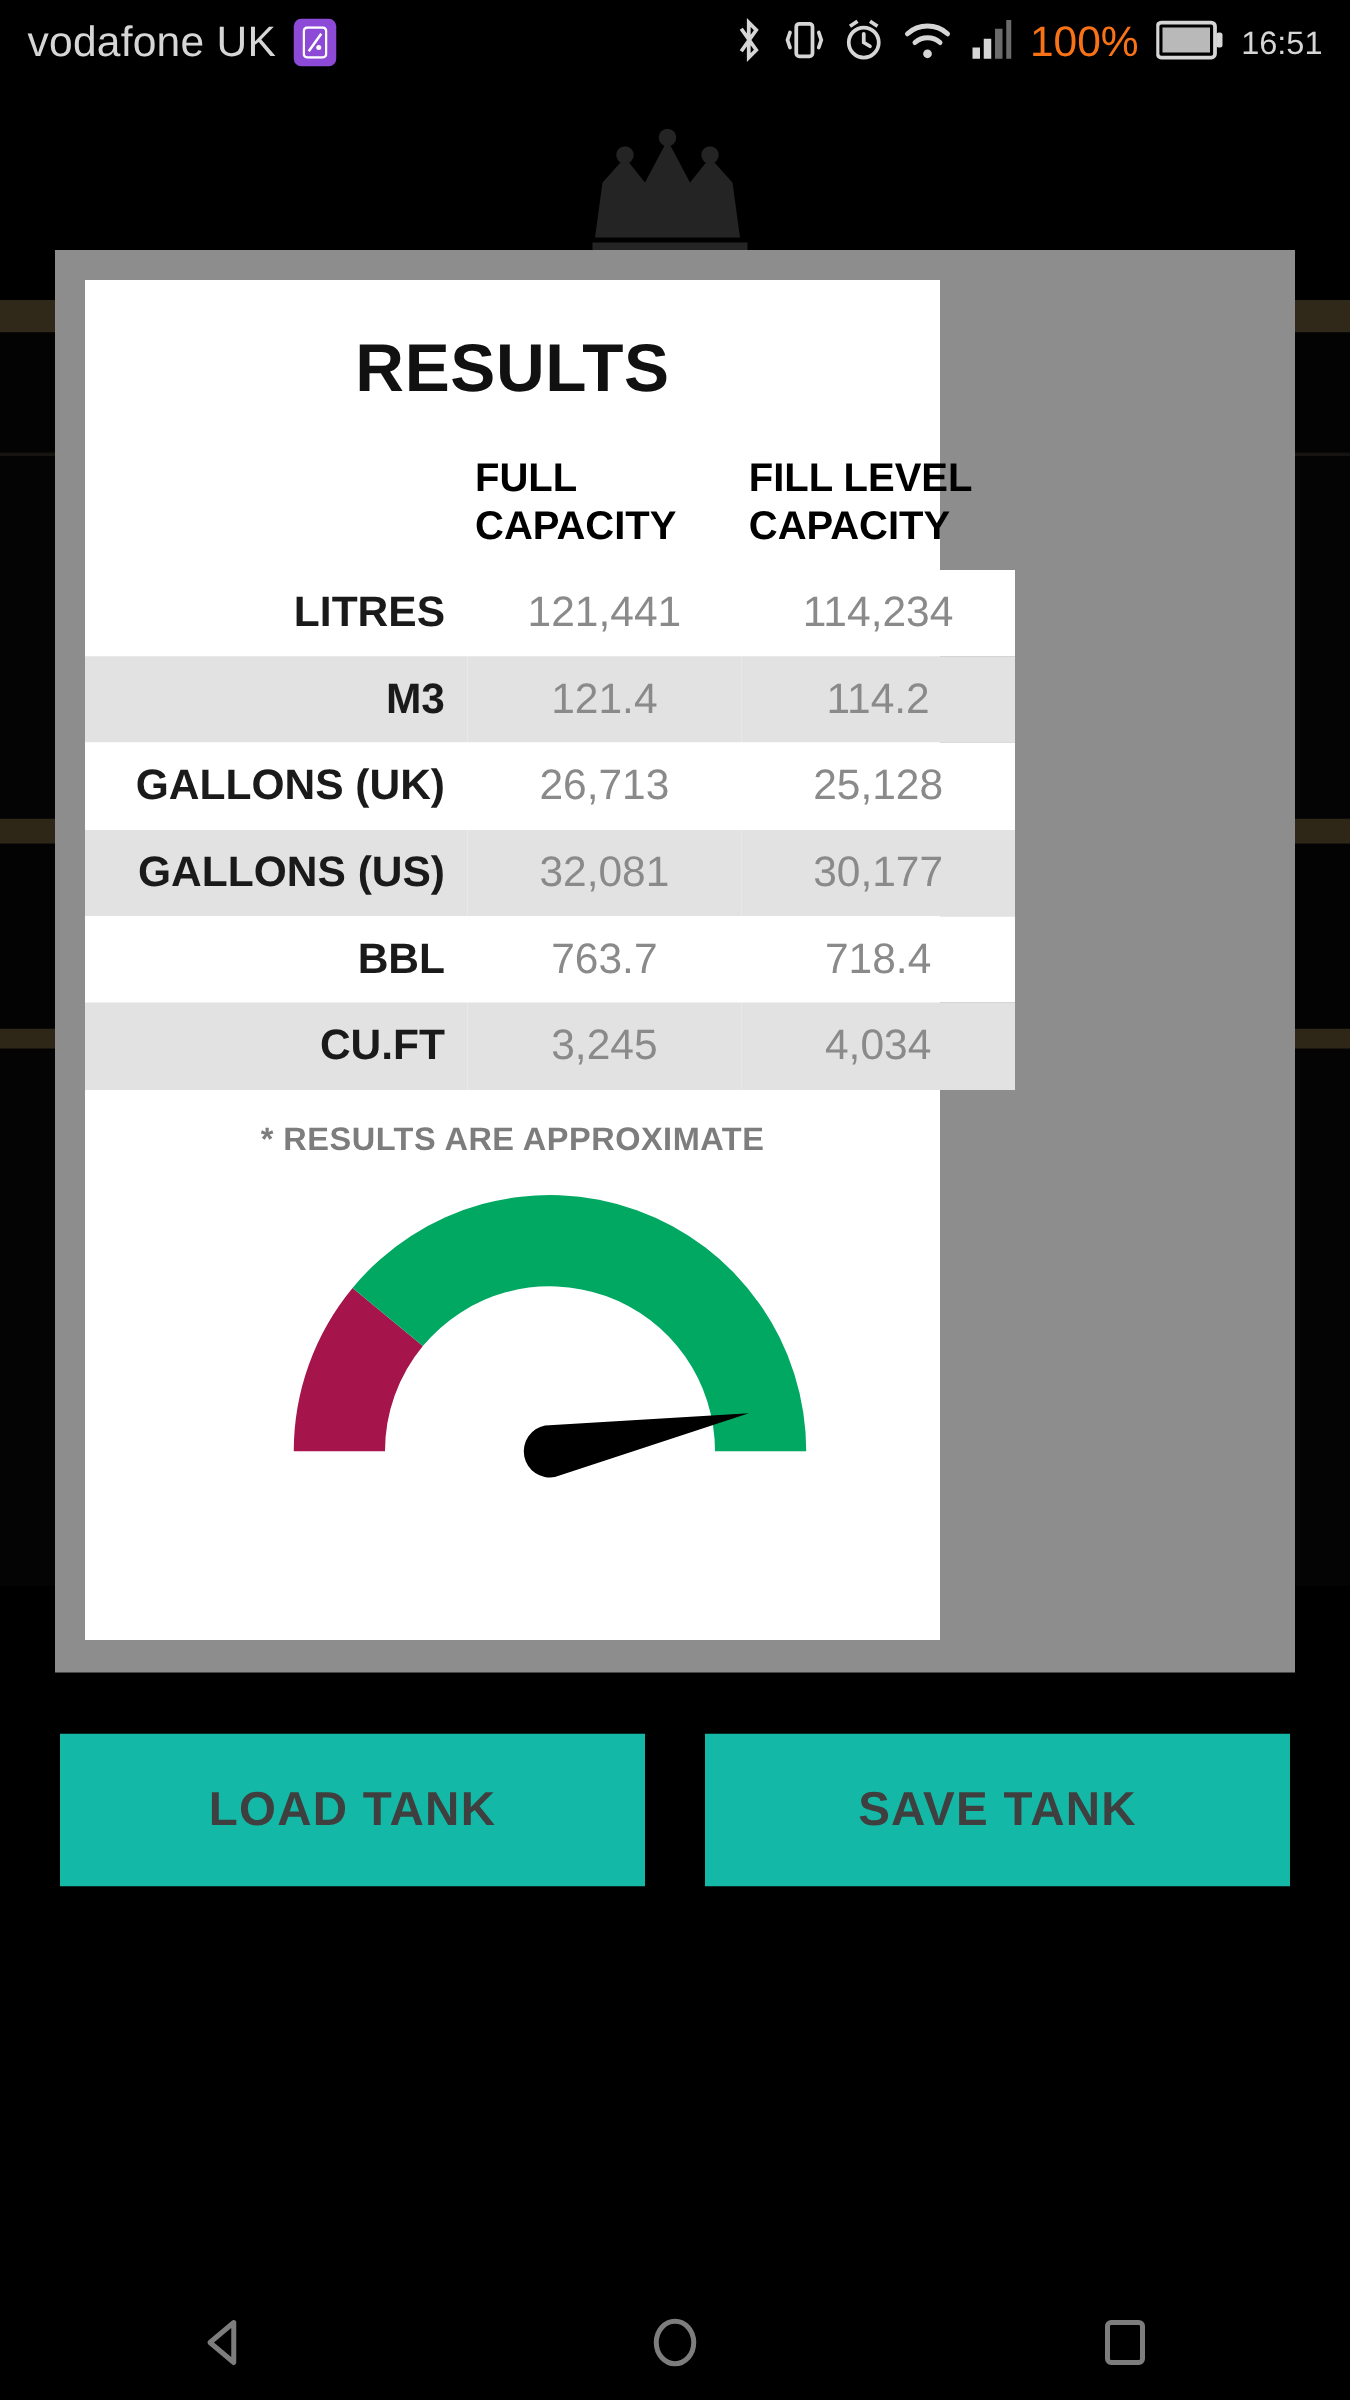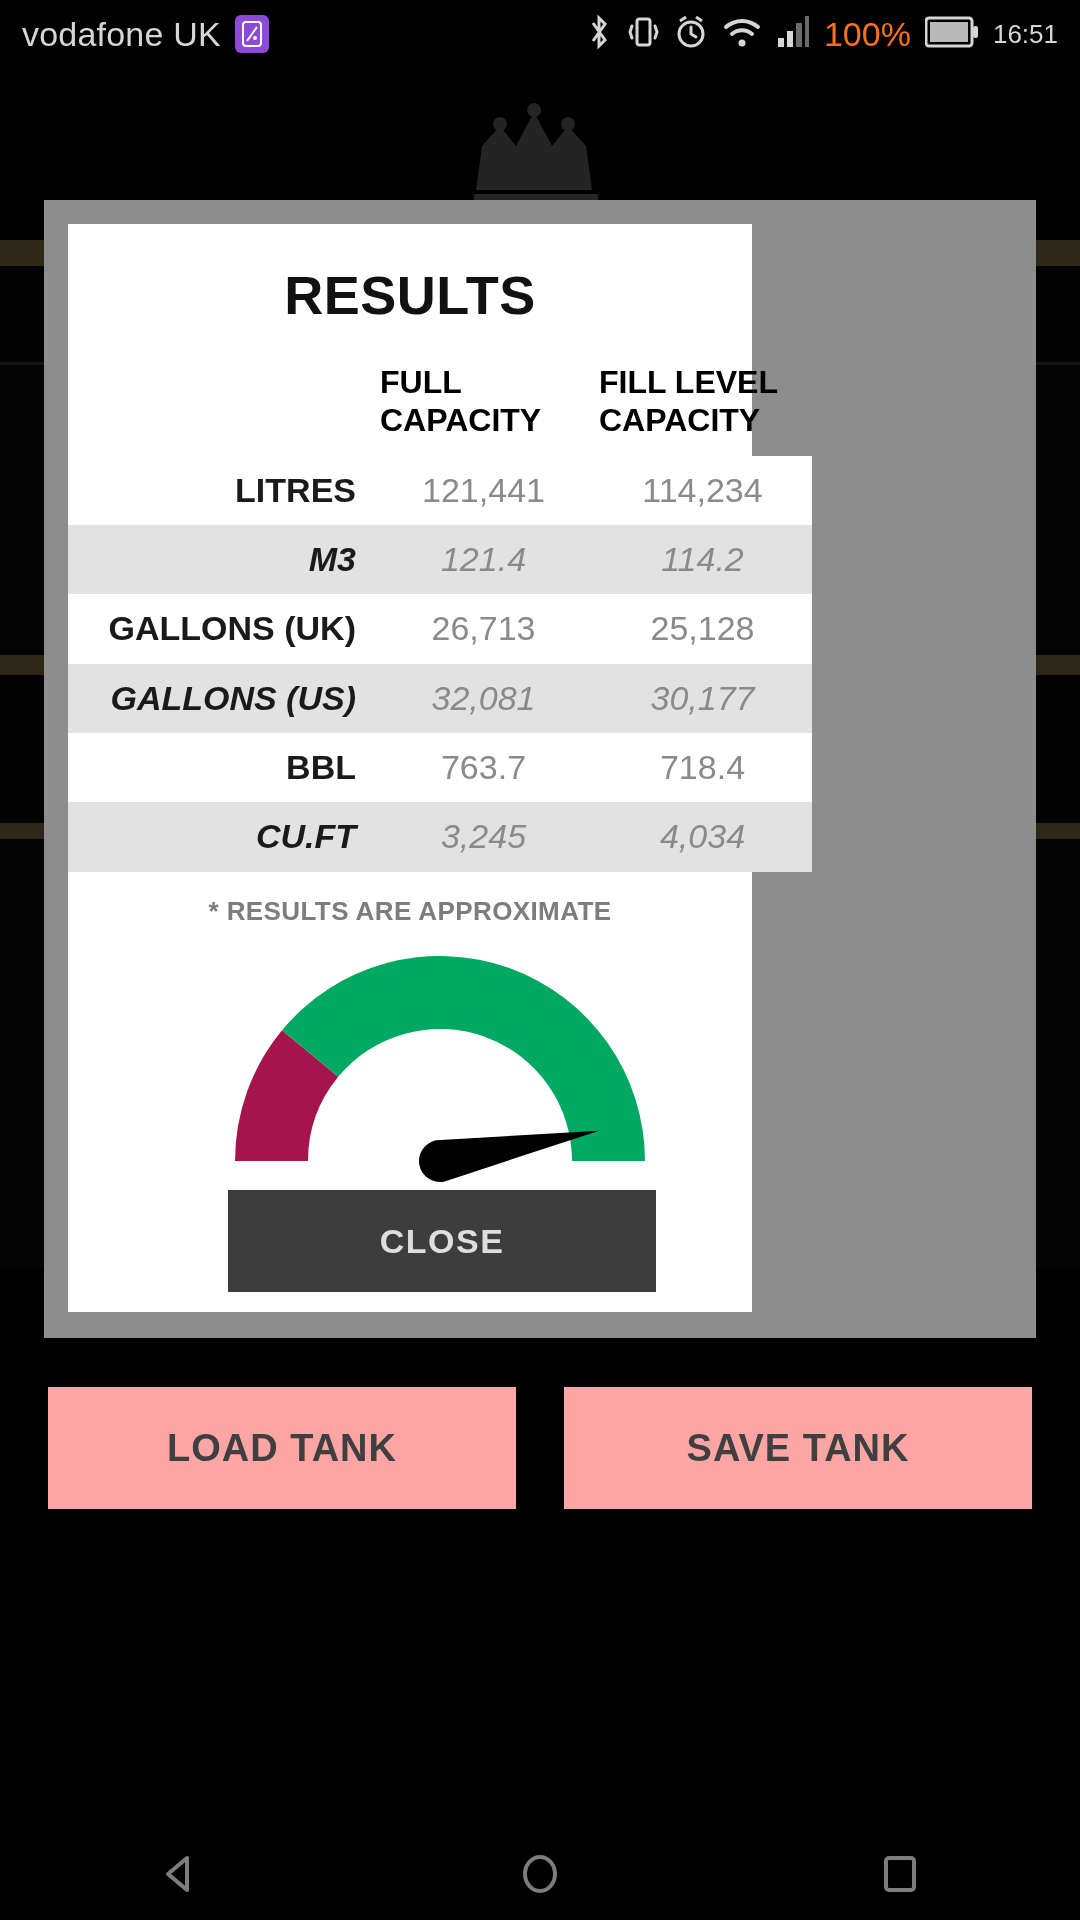--- a/index.html
+++ b/index.html
@@ -76,21 +76,21 @@
   }
   #results-table th.blank{ }
   #results-table td{
     padding:16px 6px; font-size:34px; line-height:1.1;
   }
   #results-table td.rowlabel{
     text-align:right; font-weight:bold; color:#1a1a1a; padding-right:18px;
   }
   #results-table td.val{ text-align:center; color:#8a8a8a; font-weight:400; }
   #results-table tbody tr.odd  td{ background:#ffffff; }
-  #results-table tbody tr.even td{ background:#e2e2e2;font-style:italic; }
+  #results-table tbody tr.even td{ background:#e2e2e2; }
 
   #footnote{
     text-align:center; font-size:26px; font-weight:bold; color:#7d7d7d;
     letter-spacing:.4px; margin-top:24px;
   }
 
   
   #gauge-wrap{ width:744px; height:260px; margin-top:22px; display:flex; justify-content:center; }
 
   
@@ -101,21 +101,21 @@
     font-size:34px; font-weight:bold; letter-spacing:1.5px;
     display:flex; align-items:center; justify-content:center; cursor:pointer;
   }
 
   
   #bottom-bar{
     position:absolute; left:0; top:1348px; width:1080px; height:200px;
     display:flex; gap:48px; padding:0 48px; align-items:center;
   }
   .appbtn{
-    flex:1; height:122px; background:#fca5a5; border:0;
+    flex:1; height:122px; background:#14b8a6; border:0;
     color:#3f3f3f; font-family:"Liberation Sans", sans-serif;
     font-size:38px; font-weight:bold; letter-spacing:1px;
     display:flex; align-items:center; justify-content:center; cursor:pointer;
   }
 
   
   #navbar{
     position:absolute; left:0; top:1828px; width:1080px; height:92px;
     background:#000; display:flex; align-items:center; justify-content:space-around;
   }
@@ -273,21 +273,20 @@
     <svg id="gauge-svg" width="460" height="250" viewBox="0 0 460 250">
         <path d="M 25 211.99999999999997 A 205 205 0 0 1 72.04478523096321 81.32808210151859
                L 128.29225195359584 127.86003335317294 A 132 132 0 0 0 98 211.99999999999997 Z" fill="#a5154c"></path>
         <path d="M 72.04478523096321 81.32808210151859 A 205 205 0 0 1 435 212
                L 362 212 A 132 132 0 0 0 128.29225195359584 127.86003335317294 Z" fill="#00a862"></path>
         <path d="M 226.06499239369978 191.37196773469753 L 389.1305346180476 181.64422703711259 L 233.93500760630022 232.62803226530247
      A 21 21 0 0 1 226.06499239369978 191.37196773469753 Z" fill="#000000"></path>
       </svg>
   </div>
 
-  <button id="close-button">CLOSE</button>
 </div>
 
 <div id="bottom-bar">
   <button class="appbtn">LOAD TANK</button>
   <button class="appbtn">SAVE TANK</button>
 </div>
 
 <div id="navbar">
   <div class="navbtn">
     <svg width="46" height="46" viewBox="0 0 46 46">

